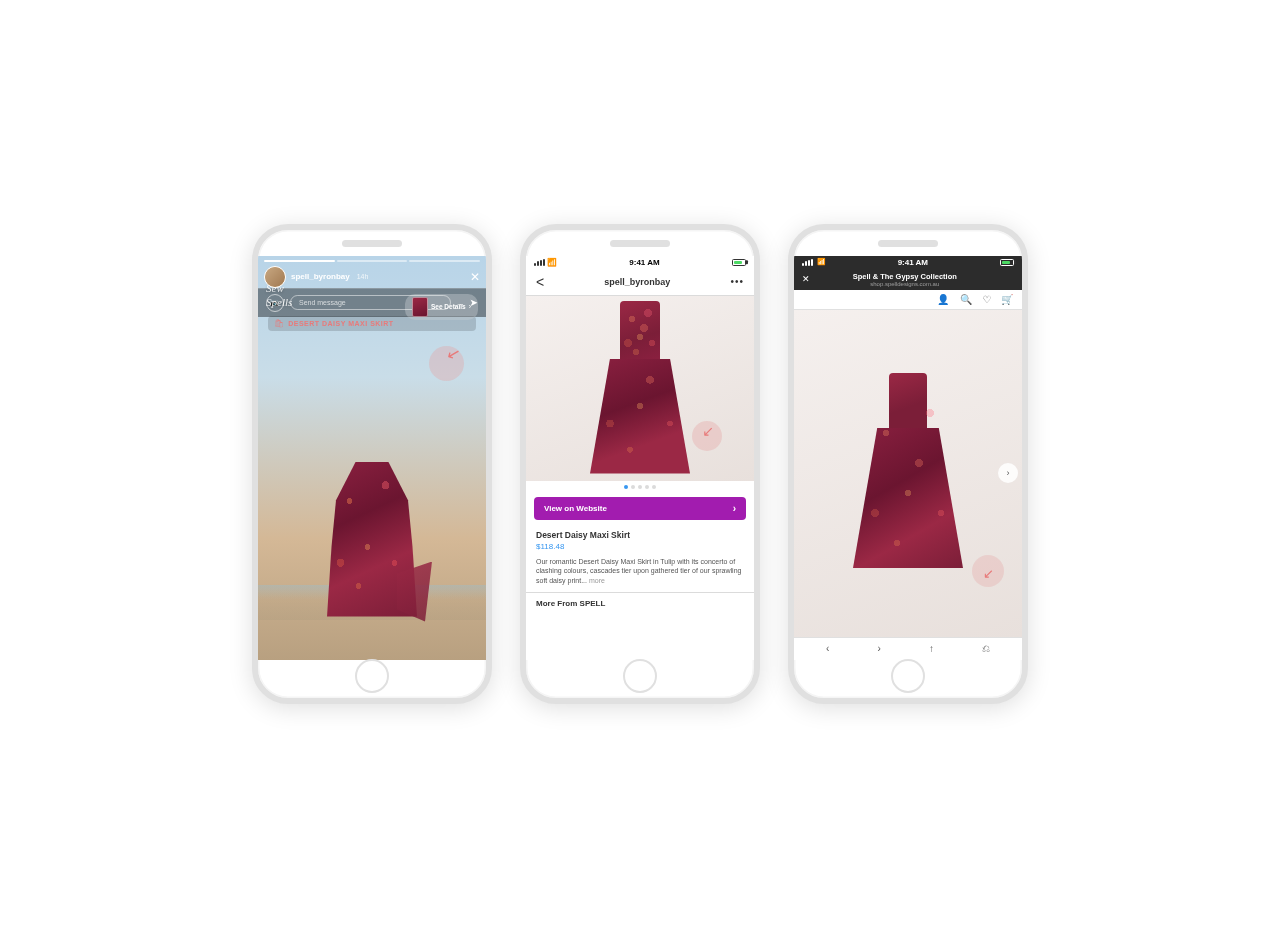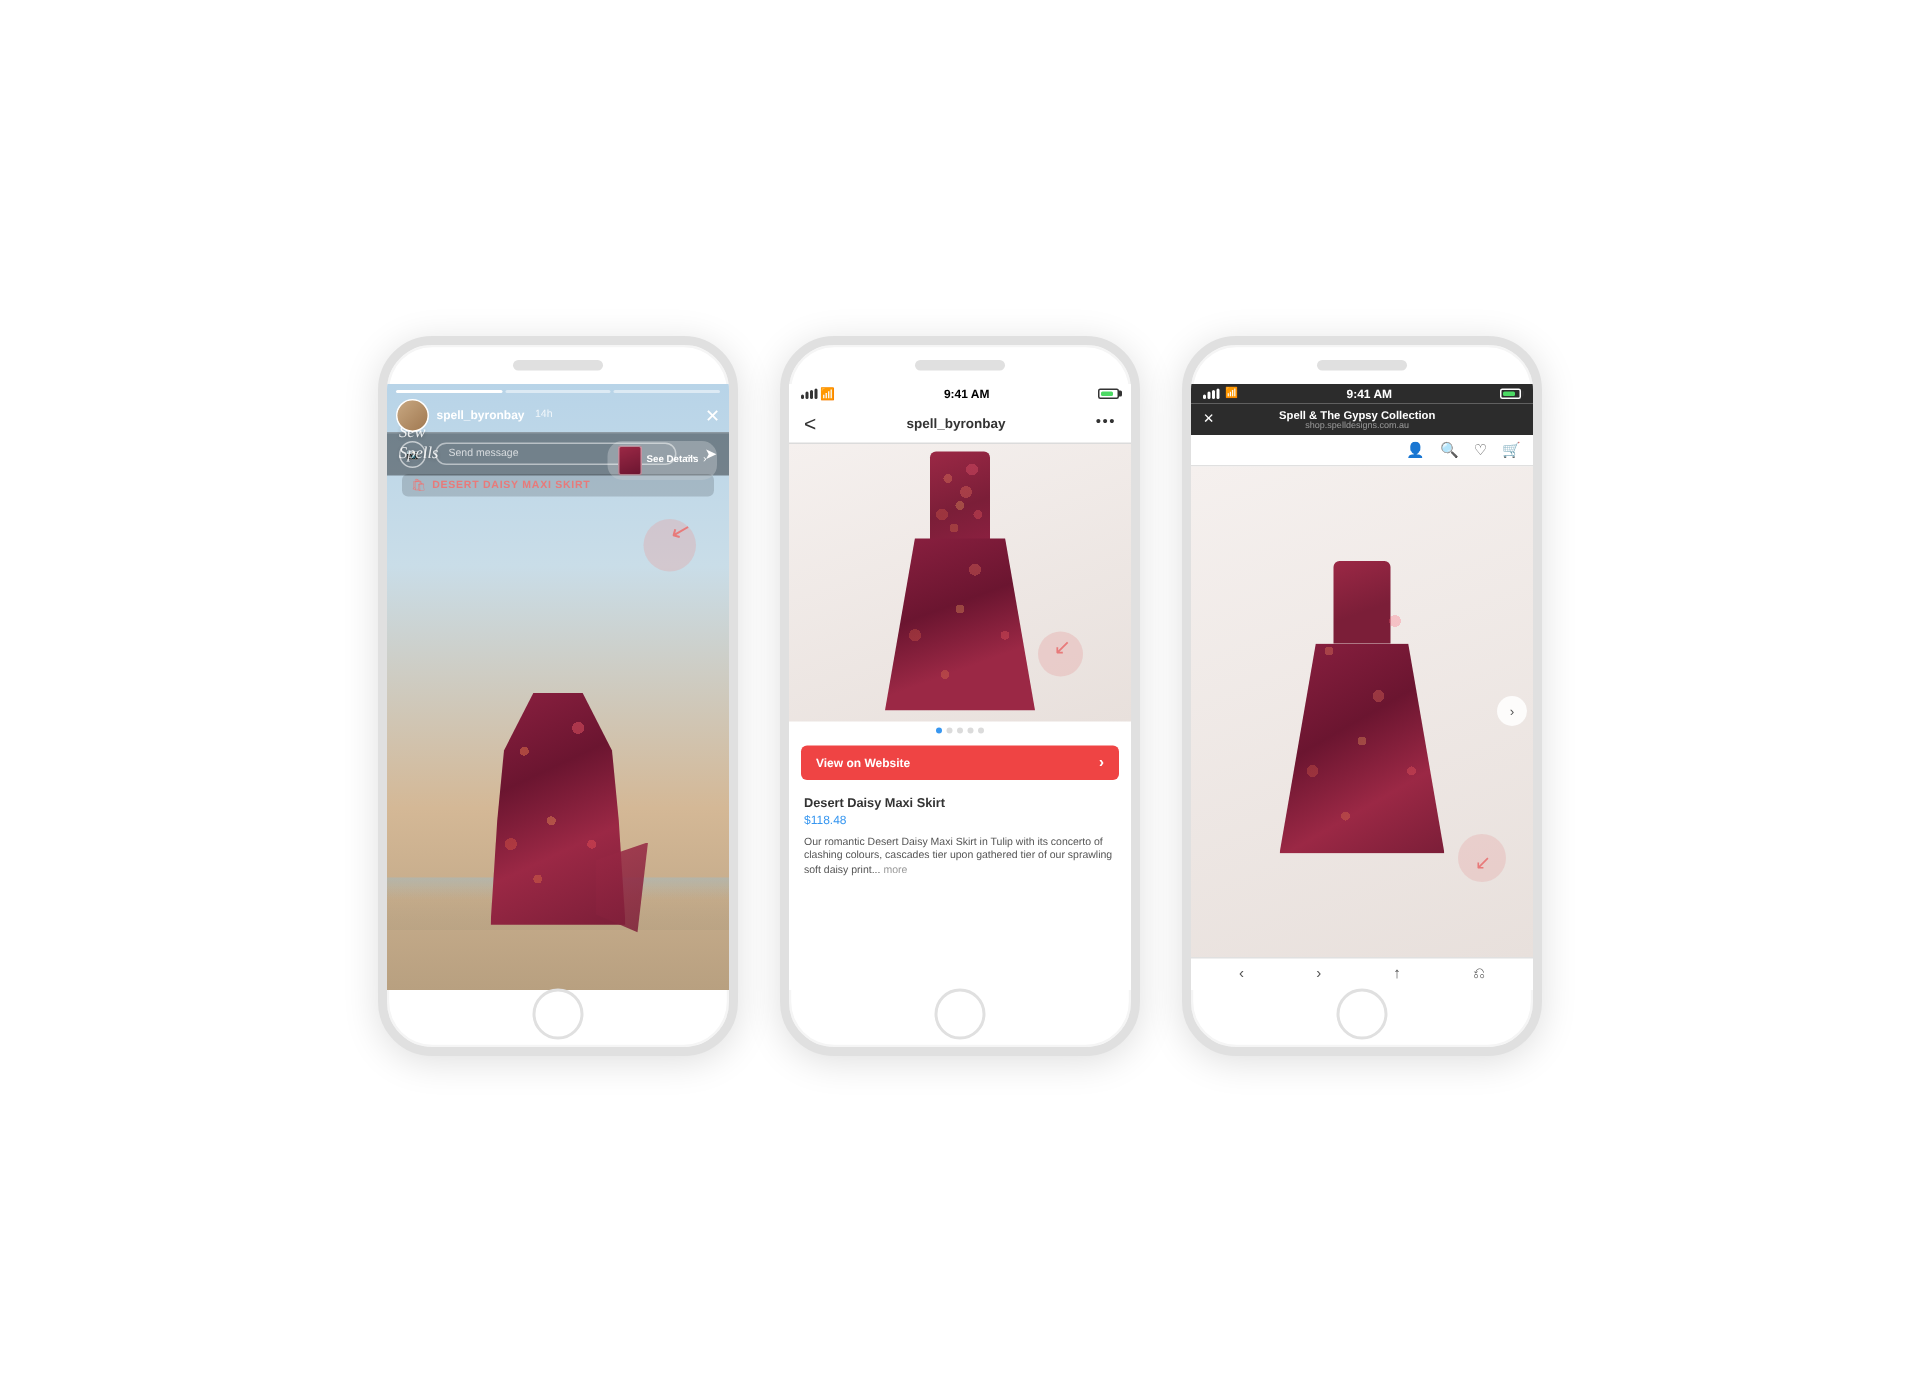--- a/index.html
+++ b/index.html
@@ -422,21 +422,21 @@
       border-radius: 50%;
       background: #dbdbdb;
     }
 
     .post-dot.active {
       background: #3897f0;
     }
 
     .view-website-btn {
       margin: 4px 8px;
-      background: #ef4444;
+      background: #a21caf;
       color: white;
       border-radius: 4px;
       padding: 6px 10px;
       display: flex;
       align-items: center;
       justify-content: space-between;
       font-size: 8px;
       font-weight: 600;
     }
 
@@ -884,20 +884,21 @@
 
         <div class="ig-product-info">
           <div class="product-name-ig">Desert Daisy Maxi Skirt</div>
           <div class="product-price-ig">$118.48</div>
           <div class="product-desc-ig">
             <span>Our romantic Desert Daisy Maxi Skirt in Tulip with its concerto of clashing colours, cascades tier upon gathered tier of our sprawling soft daisy print...</span>
             <span class="product-desc-more">more</span>
           </div>
         </div>
 
+        <div class="more-from">More From SPELL</div>
 
       </div>
     </div>
     <div class="phone-bottom-space"></div>
   </div>
 
   <div class="phone">
     <div class="phone-inner">
       <div class="web-screen">
 

